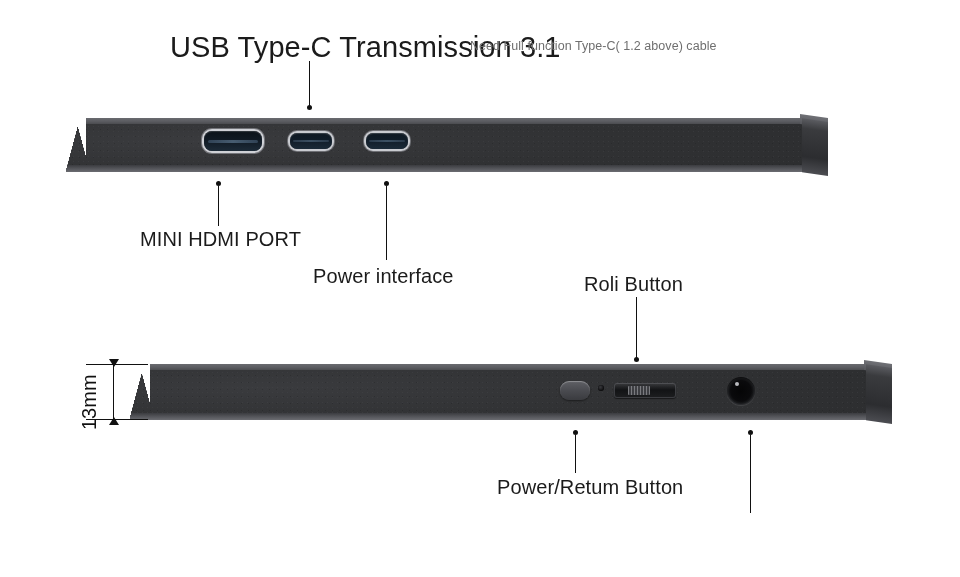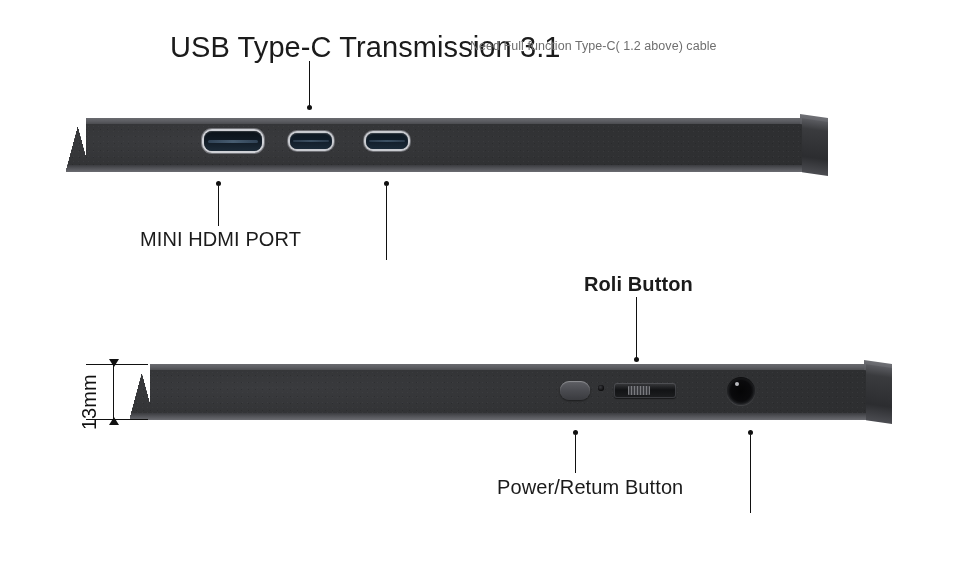--- a/index.html
+++ b/index.html
@@ -199,22 +199,23 @@
       <div class="tongue"></div>
     </div>
   </div>
 
   <div class="dot" style="left:216px;top:181px;"></div>
   <div class="leader" style="left:218px;top:186px;height:40px;"></div>
   <div class="lbl lbl-main" style="left:140px;top:229px;">MINI HDMI PORT</div>
 
   <div class="dot" style="left:384px;top:181px;"></div>
   <div class="leader" style="left:386px;top:186px;height:74px;"></div>
-
-  <div class="lbl lbl-main" style="left:584px;top:274px;font-weight:bold;">Roli Button</div>
+  <div class="lbl lbl-main" style="left:313px;top:266px;">Power interface</div>
+
+  <div class="lbl lbl-main" style="left:584px;top:274px;">Roli Button</div>
   <div class="leader" style="left:636px;top:297px;height:62px;"></div>
   <div class="dot" style="left:634px;top:357px;"></div>
 
   <div class="device dev-bot">
     <div class="slab">
       <div class="edge-top"></div>
       <div class="face"></div>
       <div class="edge-bot"></div>
       <div class="chamfer-l"></div>
       <div class="chamfer-l2"></div>

